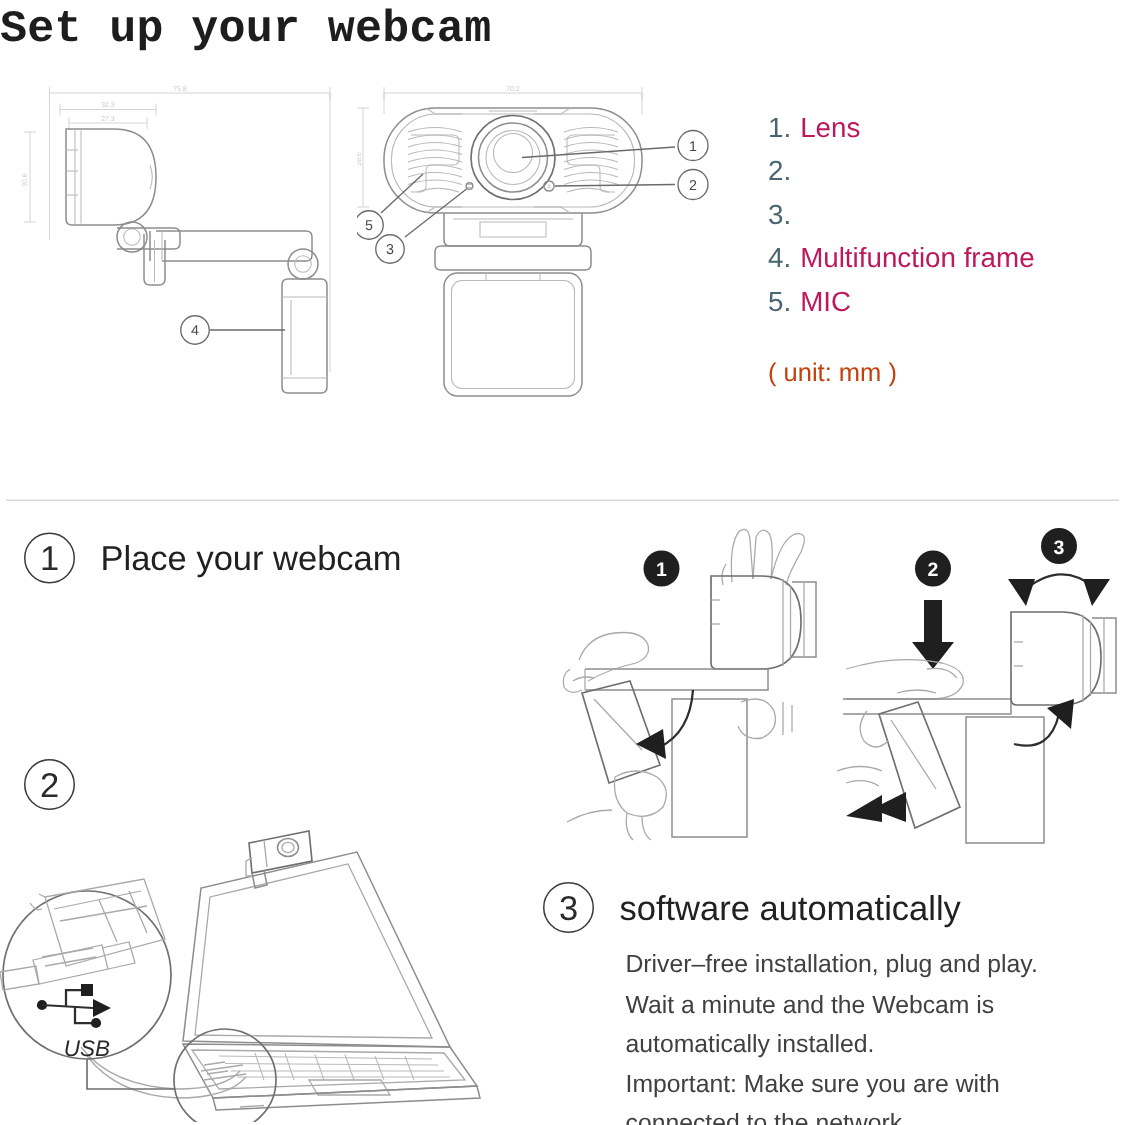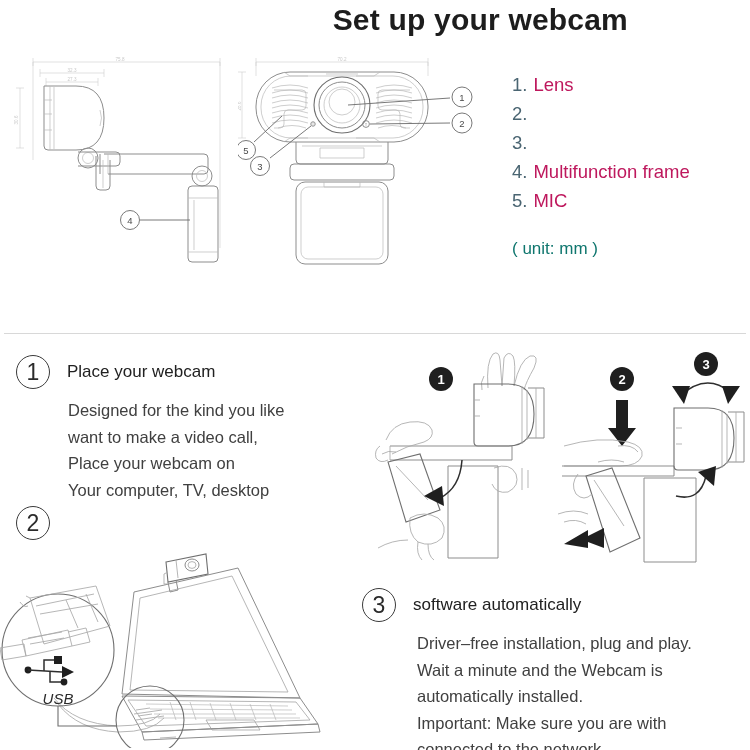--- a/index.html
+++ b/index.html
@@ -9,63 +9,64 @@
     font-family:"Liberation Sans","DejaVu Sans",sans-serif;
     color:#3a3a3a;
     overflow:hidden;
     position:relative;
   }
   .page{position:absolute;inset:0;}
 
   
   .title{
     position:absolute;left:0;top:3px;width:628px;
-    text-align:right;
+    text-align:left;
     font-size:30px;font-weight:bold;
     letter-spacing:.2px;
     color:#1d1d1d;
+    font-family:Liberation Mono, monospace;
   }
 
   
   .divider{
     position:absolute;left:4px;top:333px;width:742px;height:1px;
     background:#d8d8d8;
   }
 
   
   .legend{position:absolute;left:512px;top:70px;width:236px;}
   .legend-row{
     display:flex;align-items:baseline;
     font-size:18.5px;line-height:29px;
     white-space:nowrap;
   }
   .legend-num{color:#4a6572;margin-right:6px;font-size:18.5px;}
   .legend-txt{color:#be185d;}
   .unit{
     position:absolute;left:512px;top:239px;
-    font-size:17px;color:#0f766e;
+    font-size:17px;color:#c2410c;
   }
 
   
   .tech{position:absolute;}
   #tech-side{left:8px;top:48px;}
   #tech-front{left:238px;top:50px;}
 
   
   .step-head{position:absolute;display:flex;align-items:center;}
   .circ{
     width:34px;height:34px;border-radius:50%;
     border:1.6px solid #3b3b3b;
     display:flex;align-items:center;justify-content:center;
     font-size:23px;color:#2b2b2b;
     flex:0 0 auto;
     box-sizing:border-box;
   }
   .step-title{
-    margin-left:17px;font-size:17px;color:#212121;
+    margin-left:17px;font-size:23px;color:#212121;
     white-space:nowrap;
   }
   .step-body{
     position:absolute;
     font-size:16.5px;line-height:26.5px;color:#404040;
     white-space:pre-line;
   }
 
   #step1-head{left:16px;top:355px;}
   #step1-body{left:68px;top:397px;}
@@ -293,24 +294,20 @@
     </div>
   </div>
   <div class="unit">( unit: mm )</div>
 
   <div class="divider"></div>
 
   <div class="step-head" id="step1-head">
     <div class="circ">1</div>
     <div class="step-title">Place your webcam</div>
   </div>
-  <div class="step-body" id="step1-body">Designed for the kind you like
-want to make a video call,
-Place your webcam on
-Your computer, TV, desktop</div>
 
   <div class="step-head" id="step2-head">
     <div class="circ">2</div>
   </div>
 
   <div class="step-head" id="step3-head">
     <div class="circ">3</div>
     <div class="step-title">software automatically</div>
   </div>
   <div class="step-body" id="step3-body">Driver–free installation, plug and play.

